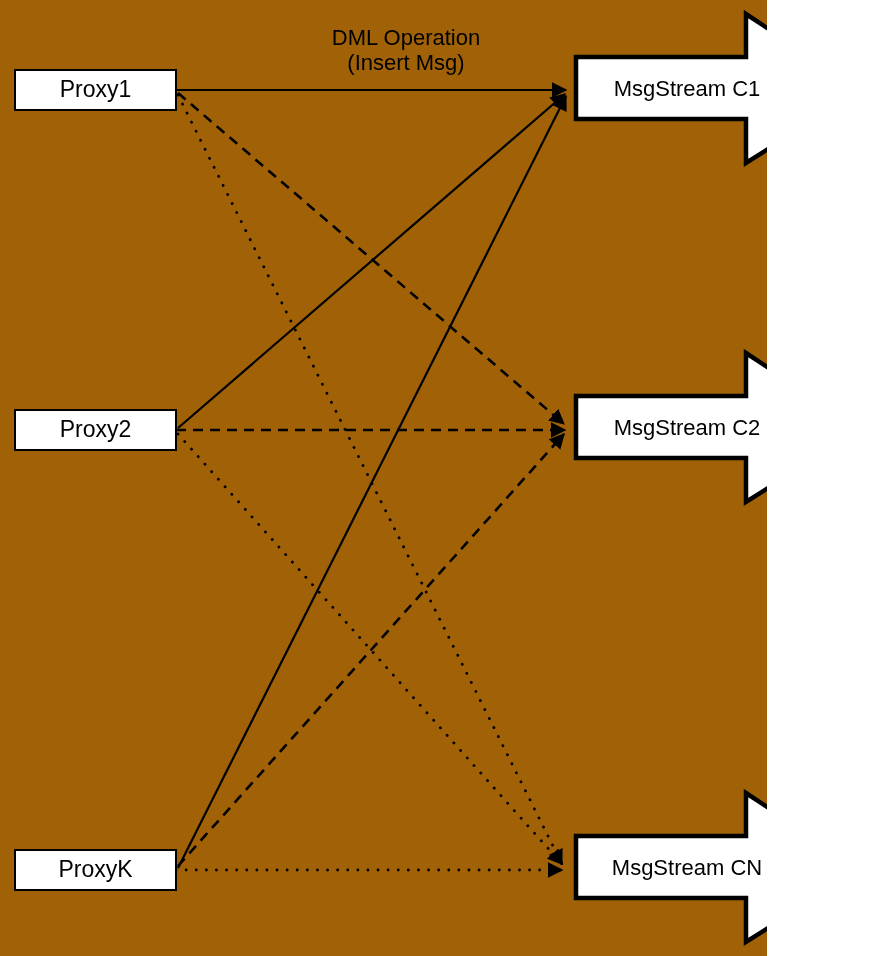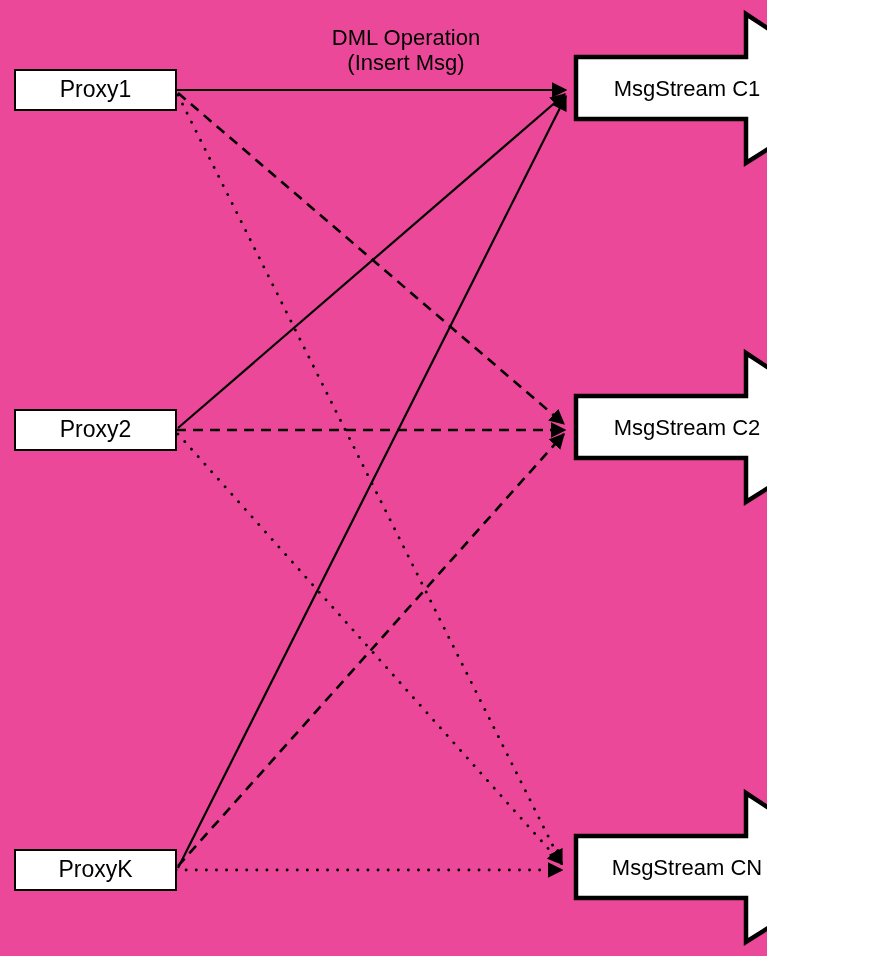--- a/index.html
+++ b/index.html
@@ -4,21 +4,21 @@
 <style>
   html, body {
     margin: 0;
     padding: 0;
     background: #ffffff;
   }
   #canvas {
     position: relative;
     width: 767px;
     height: 956px;
-    background: #ec4899;
+    background: #a16207;
     overflow: hidden;
     font-family: "Liberation Sans", sans-serif;
   }
   svg#diagram {
     position: absolute;
     top: 0;
     left: 0;
     width: 875px;
     height: 956px;
     display: block;

